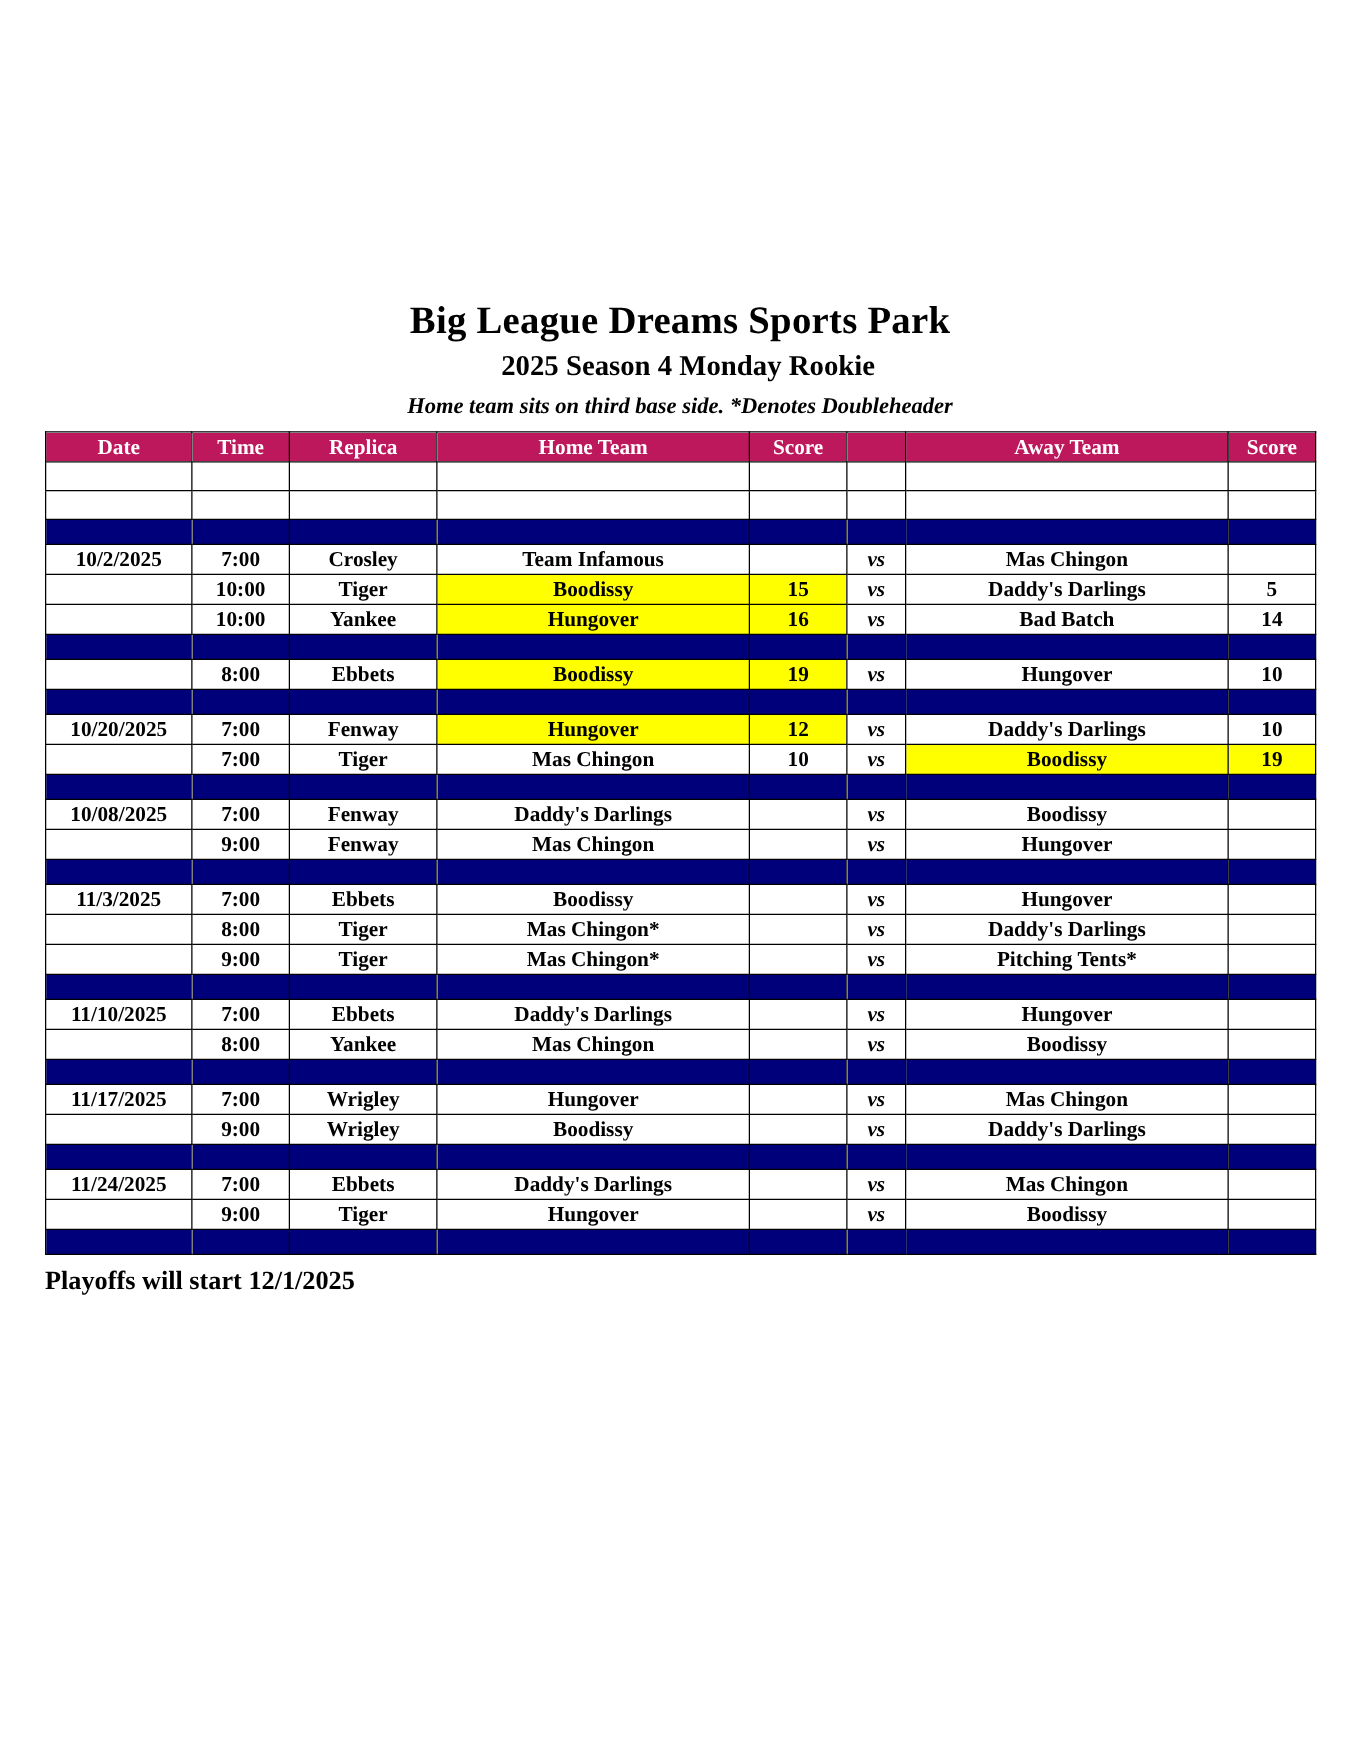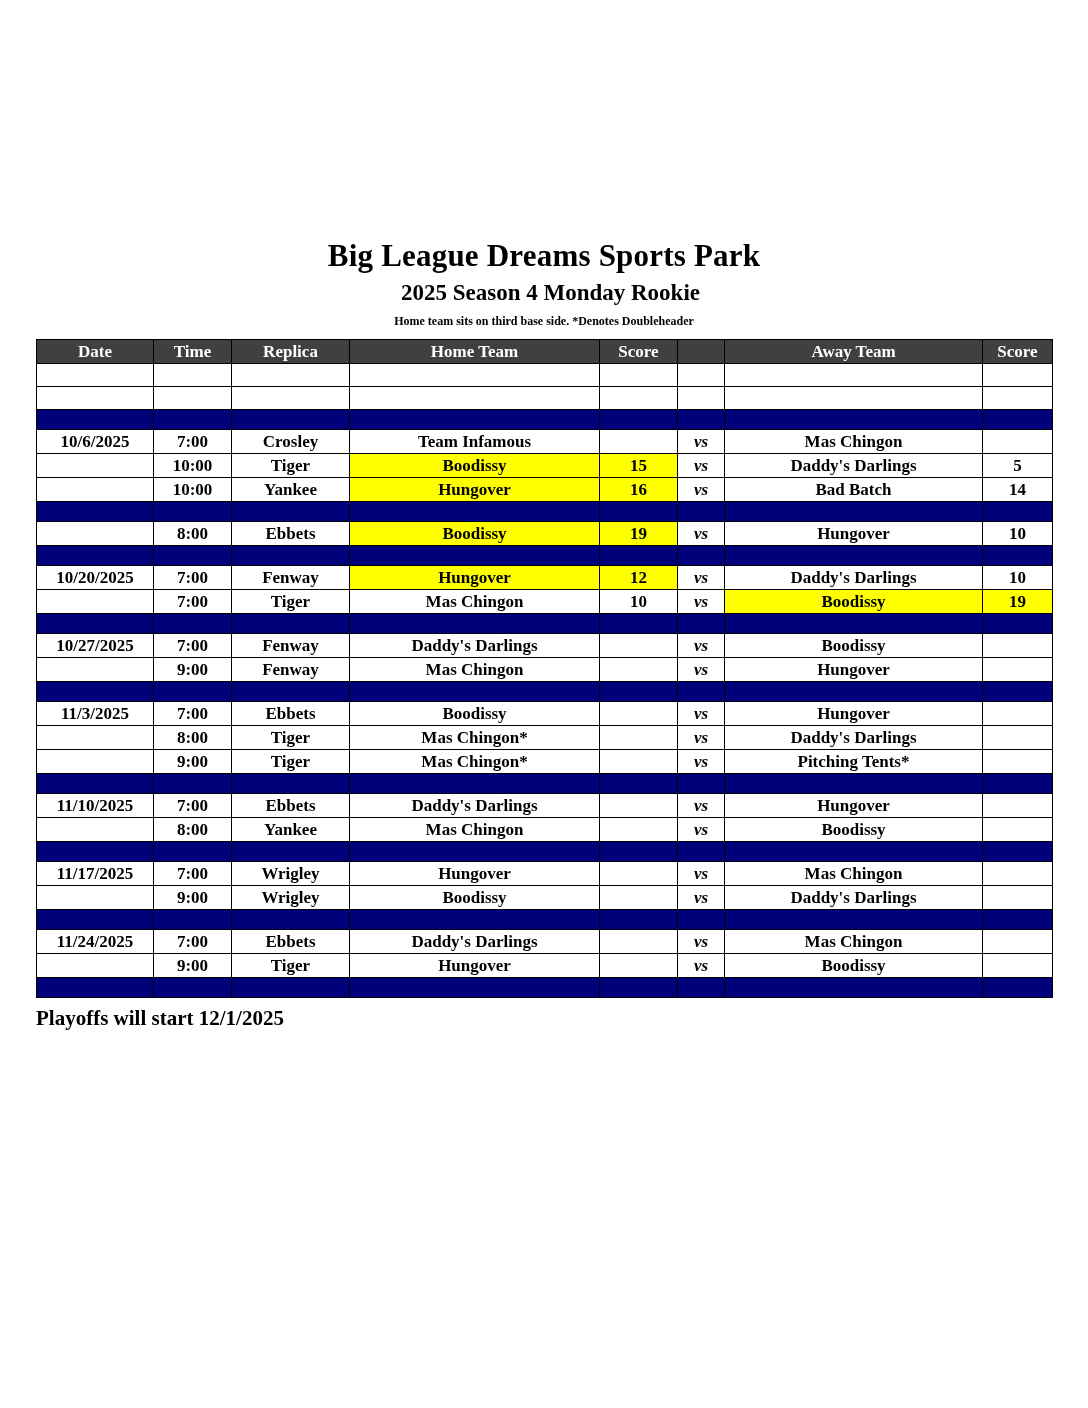--- a/index.html
+++ b/index.html
@@ -31,21 +31,22 @@
     margin: 0;
     line-height: 1.15;
   }
   .doc-subtitle {
     font-size: 23px;
     font-weight: bold;
     margin: 6px 0 0 13px;
     line-height: 1.15;
   }
   .doc-note {
-    font-size: 12px;
+    font-size: 18px;
+    font-style: italic;
     font-weight: bold;
     margin: 8px 0 0 0;
   }
   .table-wrap {
     margin: 10px 36px 0 36px;
   }
   table.sched {
     border-collapse: collapse;
     width: 1016px;
     table-layout: fixed;
@@ -54,21 +55,21 @@
     border: 1px solid #000000;
     height: 23px;
     padding: 0 4px;
     font-size: 17px;
     font-weight: bold;
     text-align: center;
     overflow: hidden;
     white-space: nowrap;
   }
   thead th {
-    background: #404040;
+    background: #be185d;
     color: #ffffff;
     font-size: 17px;
     height: 25px;
   }
   tr.sep td {
     background: #00007a;
     height: 19px;
     padding: 0;
   }
   tr.blank td {
@@ -157,21 +158,21 @@
             <td></td>
             <td></td>
             <td></td>
             <td></td>
             <td></td>
             <td></td>
             <td></td>
             <td></td>
           </tr>
           <tr>
-            <td>10/6/2025</td>
+            <td>10/2/2025</td>
             <td>7:00</td>
             <td>Crosley</td>
             <td>Team Infamous</td>
             <td></td>
             <td class="vs">vs</td>
             <td>Mas Chingon</td>
             <td></td>
           </tr>
           <tr>
             <td></td>
@@ -247,21 +248,21 @@
             <td></td>
             <td></td>
             <td></td>
             <td></td>
             <td></td>
             <td></td>
             <td></td>
             <td></td>
           </tr>
           <tr>
-            <td>10/27/2025</td>
+            <td>10/08/2025</td>
             <td>7:00</td>
             <td>Fenway</td>
             <td>Daddy's Darlings</td>
             <td></td>
             <td class="vs">vs</td>
             <td>Boodissy</td>
             <td></td>
           </tr>
           <tr>
             <td></td>

